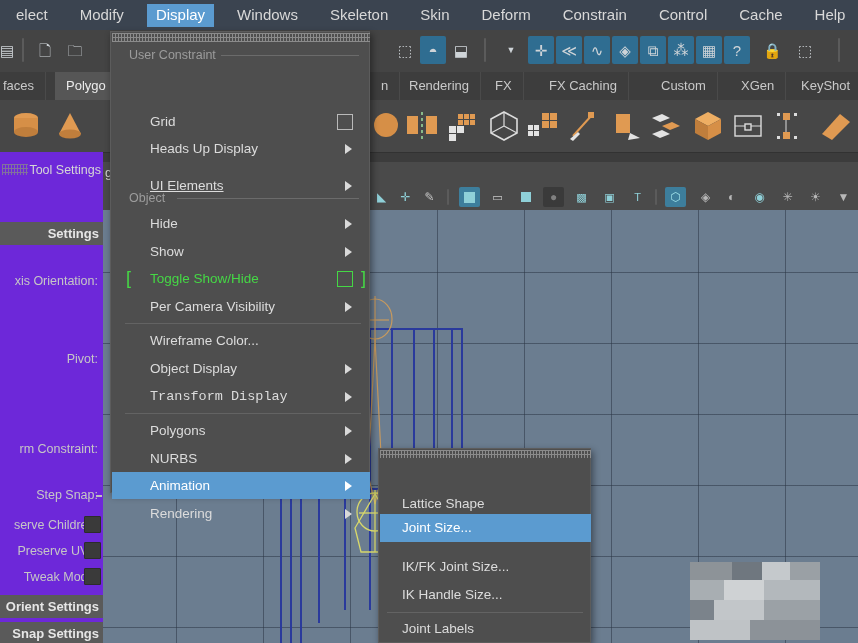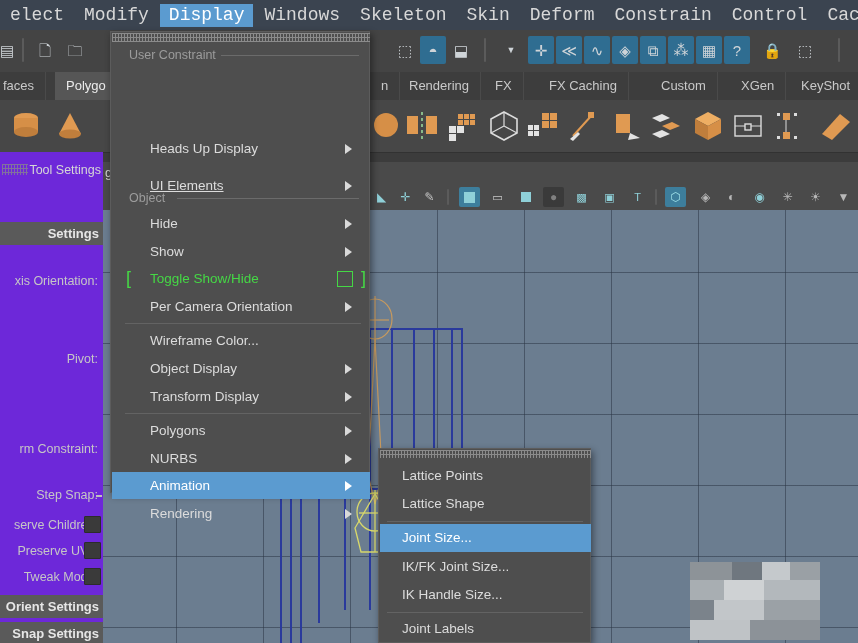--- a/index.html
+++ b/index.html
@@ -12,22 +12,22 @@
   .abs{position:absolute;}
 
   
   #menubar{
     left:0;top:0;width:858px;height:30px;
     background:#3b4450;
     display:flex;align-items:center;
     border-bottom:1px solid #2e353f;
   }
   #menubar .mi{
-    padding:3px 9px 4px 9px;margin:0 1px;color:#d8d8d8;font-size:18px;
-    white-space:nowrap;line-height:16px;font-family:Liberation Mono, monospace;
+    padding:3px 9px 4px 9px;margin:0 7px;color:#d8d8d8;font-size:15px;
+    white-space:nowrap;line-height:16px;
   }
   #menubar .mi.sel{background:#5b9bd0;color:#ffffff;}
 
   
   #toolbar{
     left:0;top:30px;width:858px;height:42px;
     background:#444444;
     border-bottom:1px solid #333;
   }
   .tbicon{
@@ -596,20 +596,24 @@
 </div>
 
 <div class="abs" id="dropmenu">
   <div class="tearoff"></div>
 
   <div class="sect" style="top:12px;">
     <span>User Constraint</span>
     <span class="rule" style="left: 110px; width: 138px;"></span>
   </div>
 
+  <div class="mrow" style="top:76px;">
+    <span>Grid</span>
+    <span class="chkbox"></span>
+  </div>
   <div class="mrow" style="top:103px;">
     <span>Heads Up Display</span>
     <span class="arrow"></span>
   </div>
   <div class="mrow" style="top:140px;text-decoration:underline;">
     <span>UI Elements</span>
     <span class="arrow"></span>
   </div>
 
   <div class="sect" style="top:155px;">
@@ -625,34 +629,34 @@
     <span>Show</span>
     <span class="arrow"></span>
   </div>
   <div class="mrow green" style="top:233px;">
     <span class="brk" style="left:14px;">[</span>
     <span>Toggle Show/Hide</span>
     <span class="chkbox green"></span>
     <span class="brk" style="right:4px;">]</span>
   </div>
   <div class="mrow" style="top:261px;">
-    <span>Per Camera Orientation</span>
+    <span>Per Camera Visibility</span>
     <span class="arrow"></span>
   </div>
 
   <div class="divline" style="top:291px;"></div>
 
   <div class="mrow" style="top:295px;">
     <span>Wireframe Color...</span>
   </div>
   <div class="mrow" style="top:323px;">
     <span>Object Display</span>
     <span class="arrow"></span>
   </div>
-  <div class="mrow" style="top:351px;">
+  <div class="mrow" style="top:351px;font-family:Liberation Mono, monospace;">
     <span>Transform Display</span>
     <span class="arrow"></span>
   </div>
 
   <div class="divline" style="top:381px;"></div>
 
   <div class="mrow" style="top:385px;">
     <span>Polygons</span>
     <span class="arrow"></span>
   </div>
@@ -666,30 +670,27 @@
   </div>
   <div class="mrow" style="top:468px;">
     <span>Rendering</span>
     <span class="arrow"></span>
   </div>
 </div>
 
 <div class="abs" id="submenu">
   <div class="tearoff2"></div>
 
-  <div class="srow" style="top:13px;">
-    <span>Lattice Points</span>
-  </div>
   <div class="srow" style="top:41px;">
     <span>Lattice Shape</span>
   </div>
 
   <div class="sdiv" style="top:72px;"></div>
 
-  <div class="srow hl" style="top:75px;">
+  <div class="srow hl" style="top:65px;">
     <span>Joint Size...</span>
   </div>
   <div class="srow" style="top:104px;">
     <span>IK/FK Joint Size...</span>
   </div>
   <div class="srow" style="top:132px;">
     <span>IK Handle Size...</span>
   </div>
 
   <div class="sdiv" style="top:163px;"></div>

